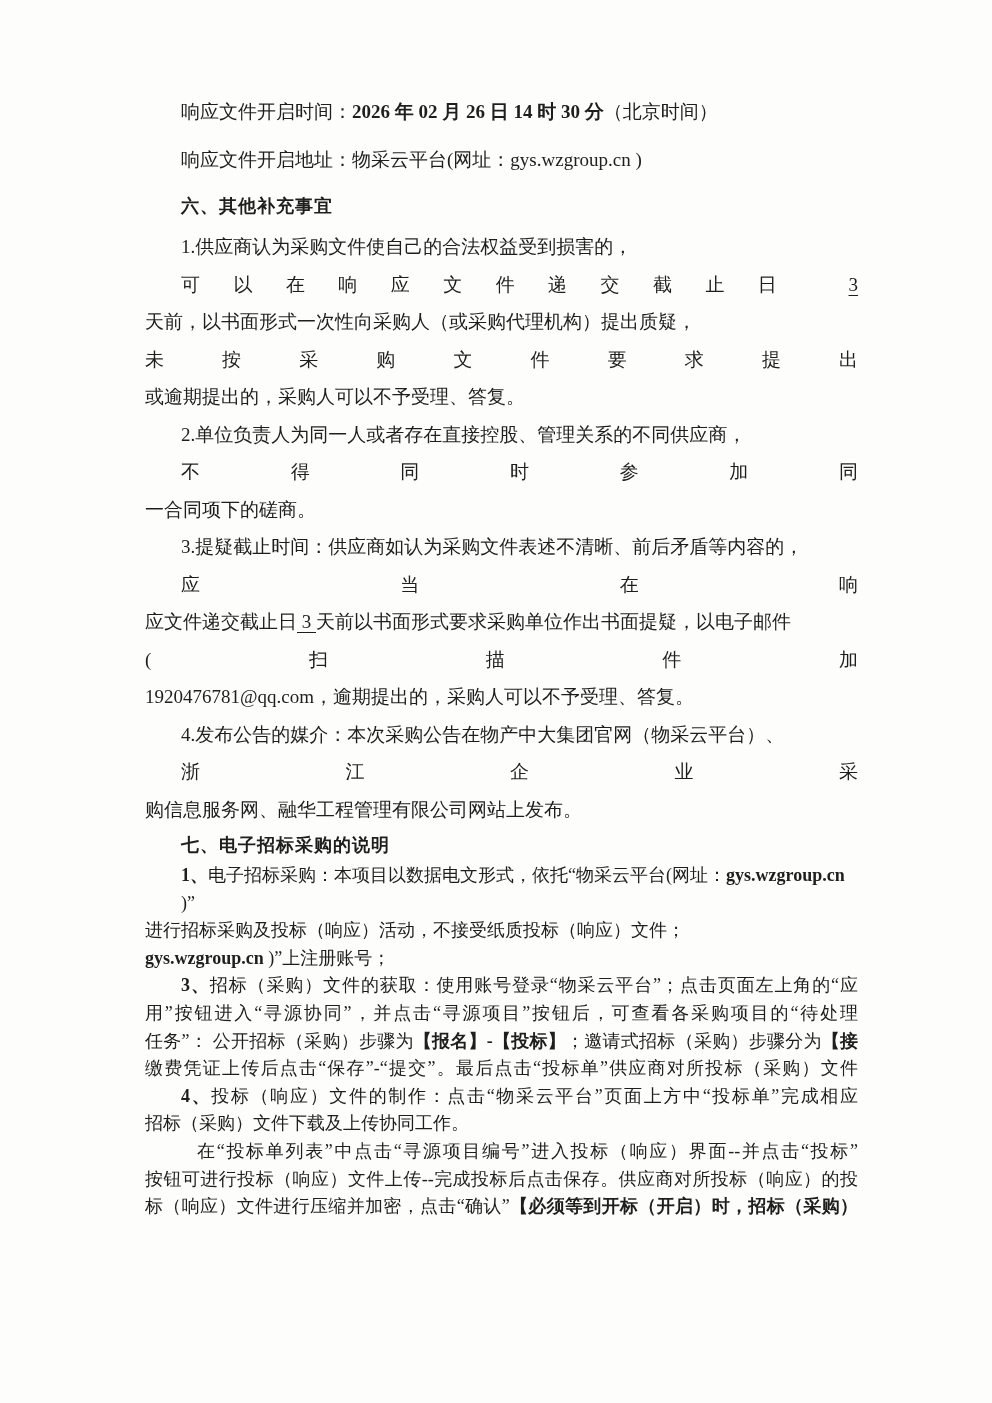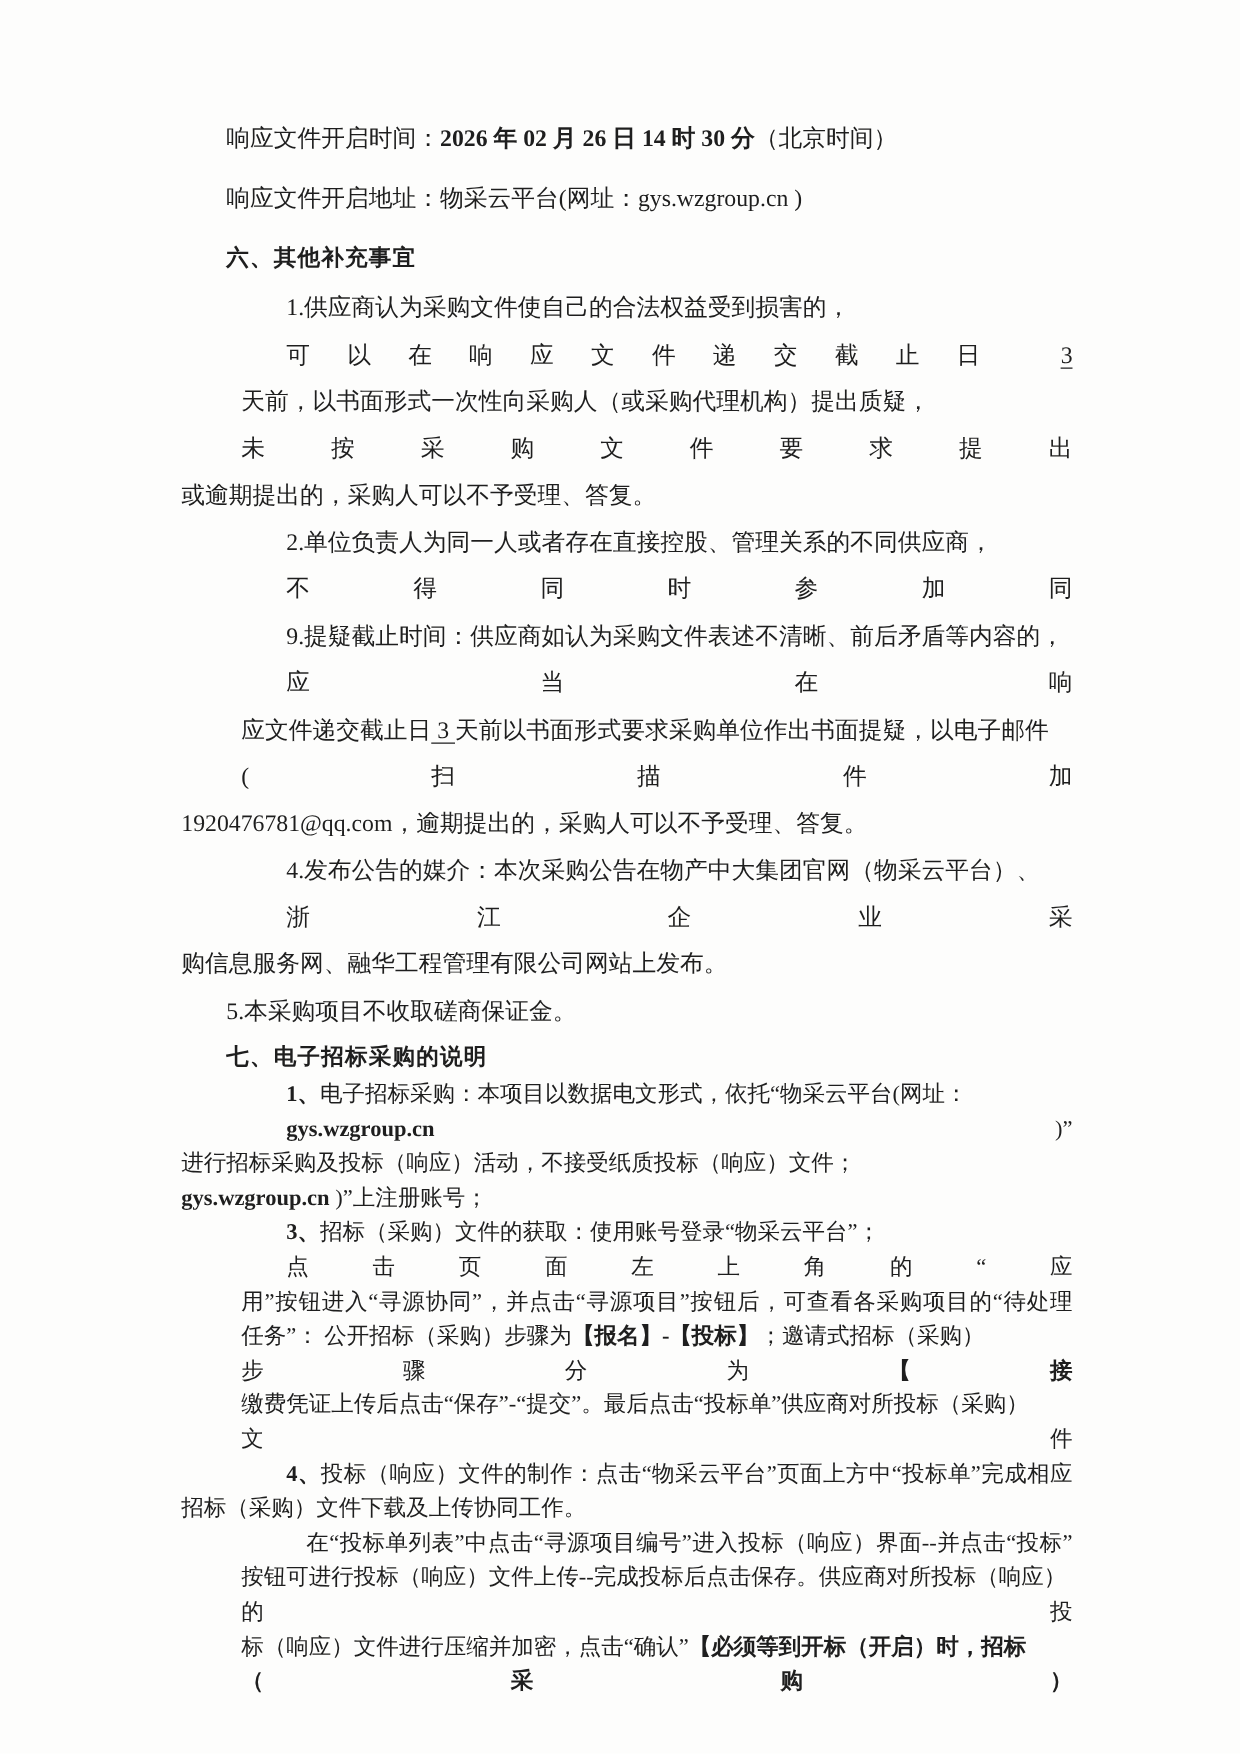--- a/index.html
+++ b/index.html
@@ -12,21 +12,21 @@
     color:#1e1e1e;
   }
   .content{
     position:absolute;
     left:145px;top:88px;width:713px;
     font-size:18px;
     text-align:left;
     word-break:keep-all;
   }
   .line{display:block;}
-  .fill{text-align-last:justify;margin-left:48px;}
+  .fill{text-align-last:justify;}
   .lt{line-height:48px;font-size:19px;}
   .la{line-height:37.5px;font-size:19px;}
   .lb{line-height:27.6px;}
   .h6{line-height:44px;}
   .h7{line-height:34px;}
   .b{font-weight:bold;}
   .u{text-decoration:underline;text-underline-offset:4px;}
   .h{font-family:"Liberation Sans","DejaVu Sans",sans-serif;font-weight:bold;font-size:18px;letter-spacing:1px;}
   .ind1{padding-left:36px;}
   .ind2{padding-left:52px;}
@@ -36,26 +36,26 @@
 
 <div class="page">
   <div class="content">
       <div class="line lt ind1"><span>响应文件开启时间：</span><span class="b">2026 年 02 月 26 日 14 时 30 分</span><span>（北京时间）</span></div>
       <div class="line lt ind1"><span>响应文件开启地址：物采云平台(网址：gys.wzgroup.cn )</span></div>
       <div class="line h6 ind1"><span class="h">六、其他补充事宜</span></div>
       <div class="line la fill ind1"><span>1.供应商认为采购文件使自己的合法权益受到损害的，可以在响应文件递交截止日 </span><span class="u">3</span></div>
       <div class="line la fill"><span>天前，以书面形式一次性向采购人（或采购代理机构）提出质疑，未按采购文件要求提出</span></div>
       <div class="line la"><span>或逾期提出的，采购人可以不予受理、答复。</span></div>
       <div class="line la fill ind1"><span>2.单位负责人为同一人或者存在直接控股、管理关系的不同供应商，不得同时参加同</span></div>
-      <div class="line la fill ind1"><span>9.提疑截止时间：供应商如认为采购文件表述不清晰、前后矛盾等内容的，应当在响</span></div>
+      <div class="line la"><span>一合同项下的磋商。</span></div>
+      <div class="line la fill ind1"><span>3.提疑截止时间：供应商如认为采购文件表述不清晰、前后矛盾等内容的，应当在响</span></div>
       <div class="line la fill"><span>应文件递交截止日</span><span class="u"> 3 </span><span>天前以书面形式要求采购单位作出书面提疑，以电子邮件(扫描件加</span></div>
       <div class="line la"><span>1920476781@qq.com，逾期提出的，采购人可以不予受理、答复。</span></div>
       <div class="line la fill ind1"><span>4.发布公告的媒介：本次采购公告在物产中大集团官网（物采云平台）、浙江企业采</span></div>
       <div class="line la"><span>购信息服务网、融华工程管理有限公司网站上发布。</span></div>
-      <div class="line la ind1"><span>5.本采购项目不收取磋商保证金。</span></div>
       <div class="line h7 ind1"><span class="h">七、电子招标采购的说明</span></div>
       <div class="line lb fill ind1"><span class="b">1、</span><span>电子招标采购：本项目以数据电文形式，依托“物采云平台(网址：</span><span class="b">gys.wzgroup.cn</span><span> )”</span></div>
       <div class="line lb"><span>进行招标采购及投标（响应）活动，不接受纸质投标（响应）文件；</span></div>
       <div class="line lb"><span class="b">gys.wzgroup.cn</span><span> )”上注册账号；</span></div>
       <div class="line lb fill ind1"><span class="b">3、</span><span>招标（采购）文件的获取：使用账号登录“物采云平台”；点击页面左上角的“应</span></div>
       <div class="line lb fill"><span>用”按钮进入“寻源协同”，并点击“寻源项目”按钮后，可查看各采购项目的“待处理</span></div>
       <div class="line lb fill"><span>任务”：  公开招标（采购）步骤为</span><span class="b">【报名】-【投标】</span><span>；邀请式招标（采购）步骤分为</span><span class="b">【接</span></div>
       <div class="line lb fill"><span>缴费凭证上传后点击“保存”-“提交”。最后点击“投标单”供应商对所投标（采购）文件</span></div>
       <div class="line lb fill ind1"><span class="b">4、</span><span>投标（响应）文件的制作：点击“物采云平台”页面上方中“投标单”完成相应</span></div>
       <div class="line lb"><span>招标（采购）文件下载及上传协同工作。</span></div>

